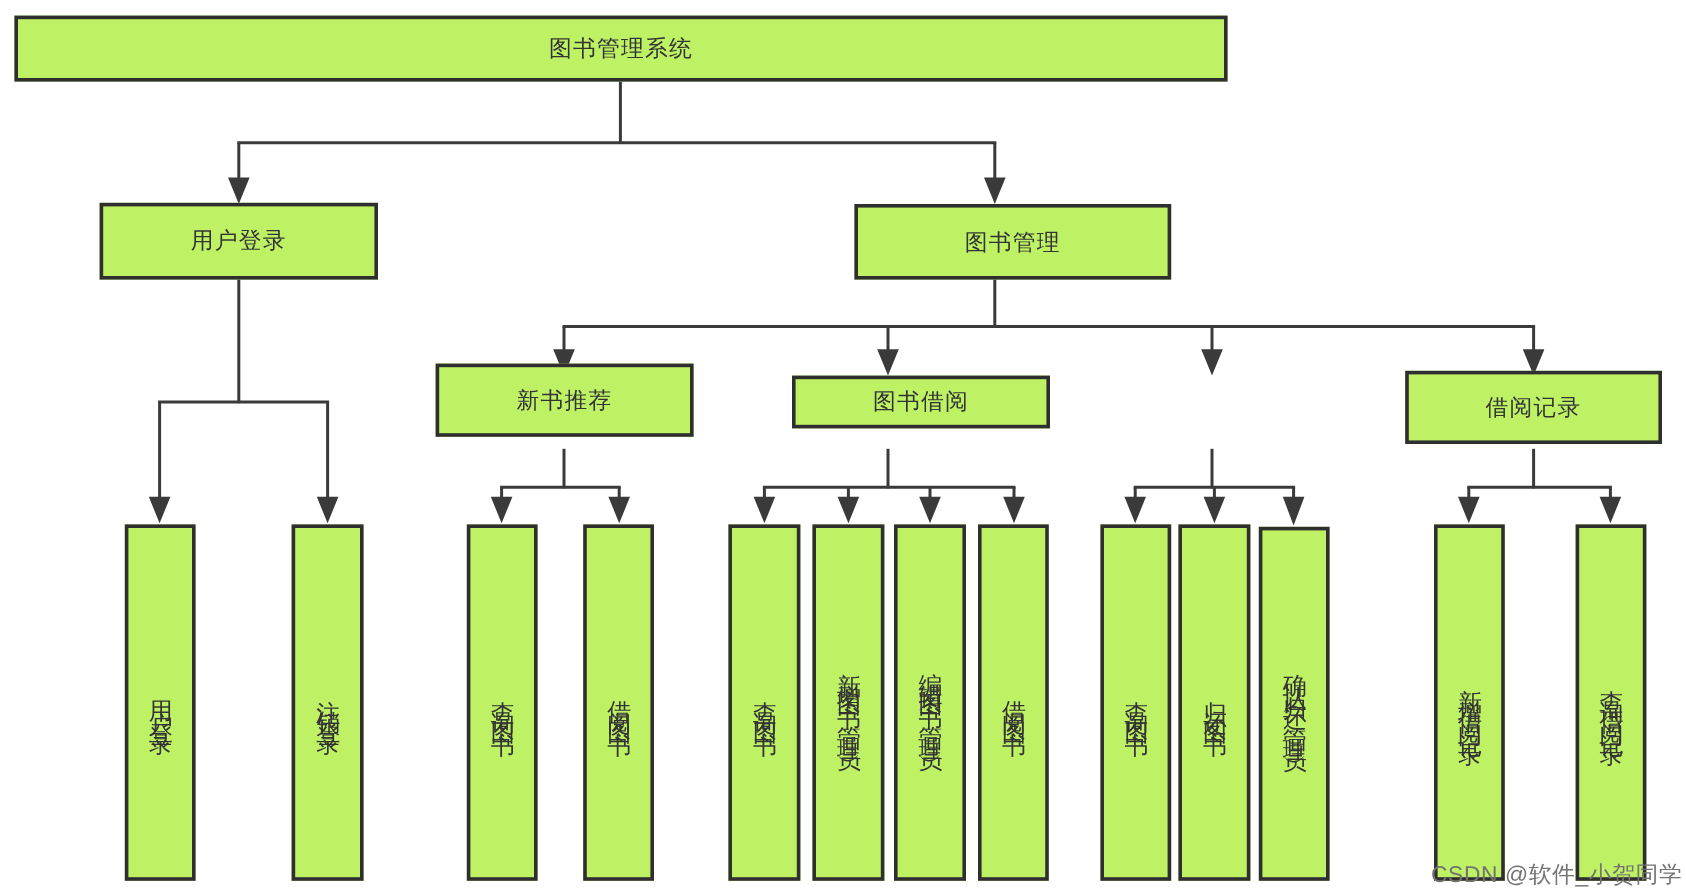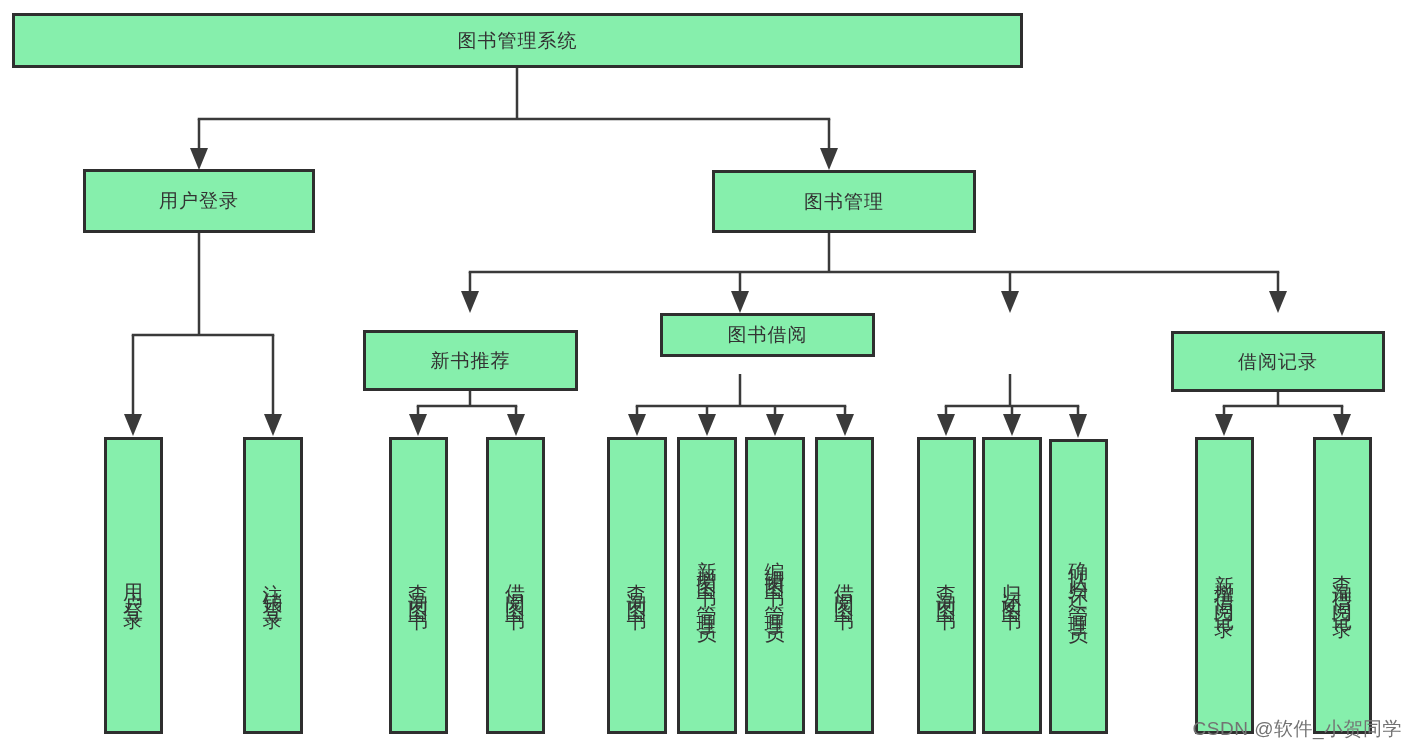--- a/index.html
+++ b/index.html
@@ -8,21 +8,21 @@
     width:1405px;height:747px;
     background:#ffffff;
     font-family:"Liberation Sans", sans-serif;
     overflow:hidden;
   }
   .connectors{position:absolute;left:0;top:0;width:1405px;height:747px;z-index:1;}
   .node{
     position:absolute;
     box-sizing:border-box;
     border:3px solid #2f2f2f;
-    background:#86efac;
+    background:#bef264;
     color:#333333;
     display:flex;
     align-items:center;
     justify-content:center;
     z-index:2;
   }
   .node.h{
     font-size:19px;
     letter-spacing:1px;
     white-space:nowrap;
@@ -117,23 +117,23 @@
       <polygon points="1215,414 1233,414 1224,436"></polygon>
       <polygon points="1333,414 1351,414 1342,436"></polygon>
     </g>
   </svg>
 
   <div class="node h" style="left:12px;top:13px;width:1011px;height:55px">图书管理系统</div>
 
   <div class="node h" style="left:83px;top:169px;width:232px;height:64px">用户登录</div>
   <div class="node h" style="left:712px;top:170px;width:264px;height:63px">图书管理</div>
 
-  <div class="node h" style="left:363px;top:330px;width:215px;height:61px">新书推荐</div>
+  <div class="node h" style="left:363px;top:303px;width:215px;height:61px">新书推荐</div>
   <div class="node h" style="left:660px;top:313px;width:215px;height:44px">图书借阅</div>
-  <div class="node h" style="left:1171px;top:331px;width:214px;height:61px">借阅记录</div>
+  <div class="node h" style="left:1171px;top:309px;width:214px;height:61px">借阅记录</div>
 
   <div class="node v" style="left:104px;top:437px;width:59px;height:297px">用户登录</div>
   <div class="node v" style="left:243px;top:437px;width:60px;height:297px">注销登录</div>
 
   <div class="node v" style="left:389px;top:437px;width:59px;height:297px">查询图书</div>
   <div class="node v" style="left:486px;top:437px;width:59px;height:297px">借阅图书</div>
 
   <div class="node v" style="left:607px;top:437px;width:60px;height:297px">查询图书</div>
   <div class="node v" style="left:677px;top:437px;width:60px;height:297px">新增图书（管理员）</div>
   <div class="node v" style="left:745px;top:437px;width:60px;height:297px">编辑图书（管理员）</div>

